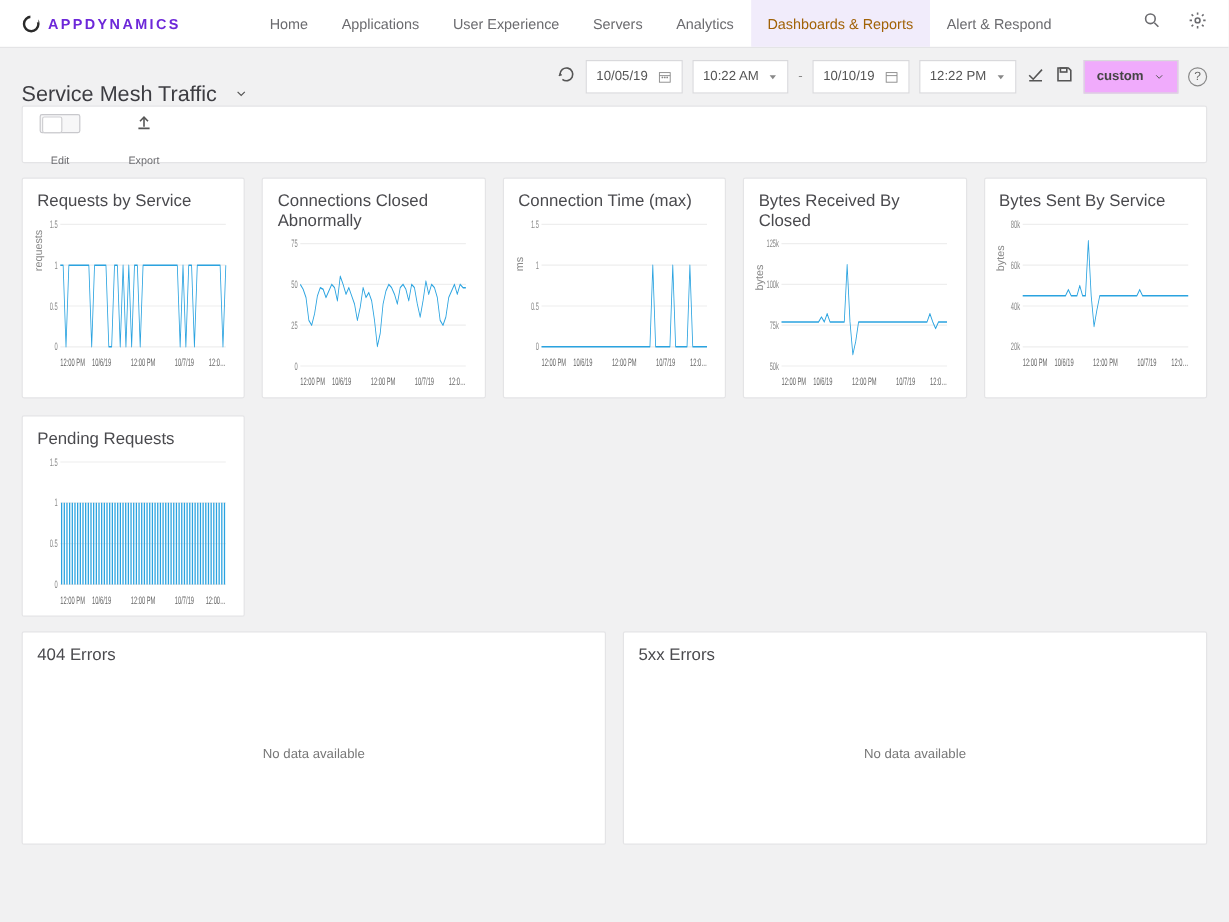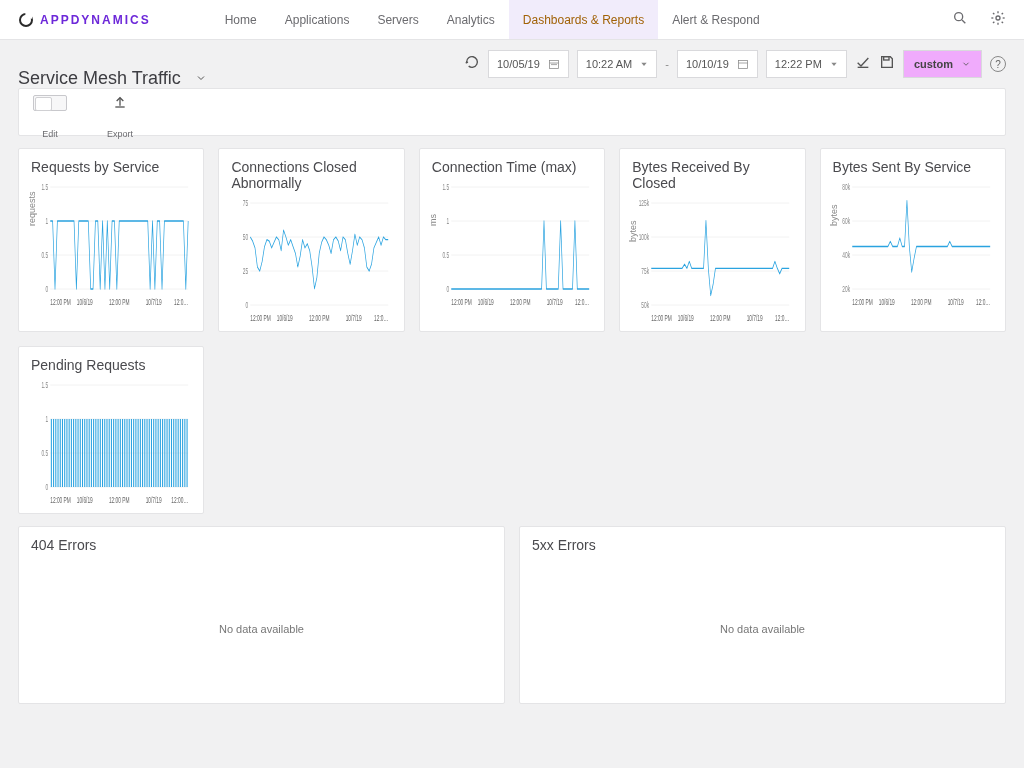--- a/index.html
+++ b/index.html
@@ -51,20 +51,21 @@
   <div class="brand">
     <svg viewBox="0 0 24 24">
         <circle cx="12" cy="12" r="9" fill="none" stroke="#2a2a2a" stroke-width="3"></circle>
         <rect x="11" y="0" width="10" height="10" fill="#fff"></rect>
       </svg>
     <span>APPDYNAMICS</span>
   </div>
   <div class="mainnav" id="mainnav">
       <div class="mainnav-item">Home</div>
       <div class="mainnav-item">Applications</div>
+      <div class="mainnav-item">User Experience</div>
       <div class="mainnav-item">Servers</div>
       <div class="mainnav-item">Analytics</div>
       <div class="mainnav-item active">Dashboards &amp; Reports</div>
       <div class="mainnav-item">Alert &amp; Respond</div>
     </div>
   <div class="topnav-right">
     <span class="icon-btn">
       <svg width="16" height="16" viewBox="0 0 24 24">
           <circle cx="10" cy="10" r="6" fill="none" stroke="#6b6b6f" stroke-width="2"></circle>
           <line x1="15" y1="15" x2="20" y2="20" stroke="#6b6b6f" stroke-width="2"></line>

